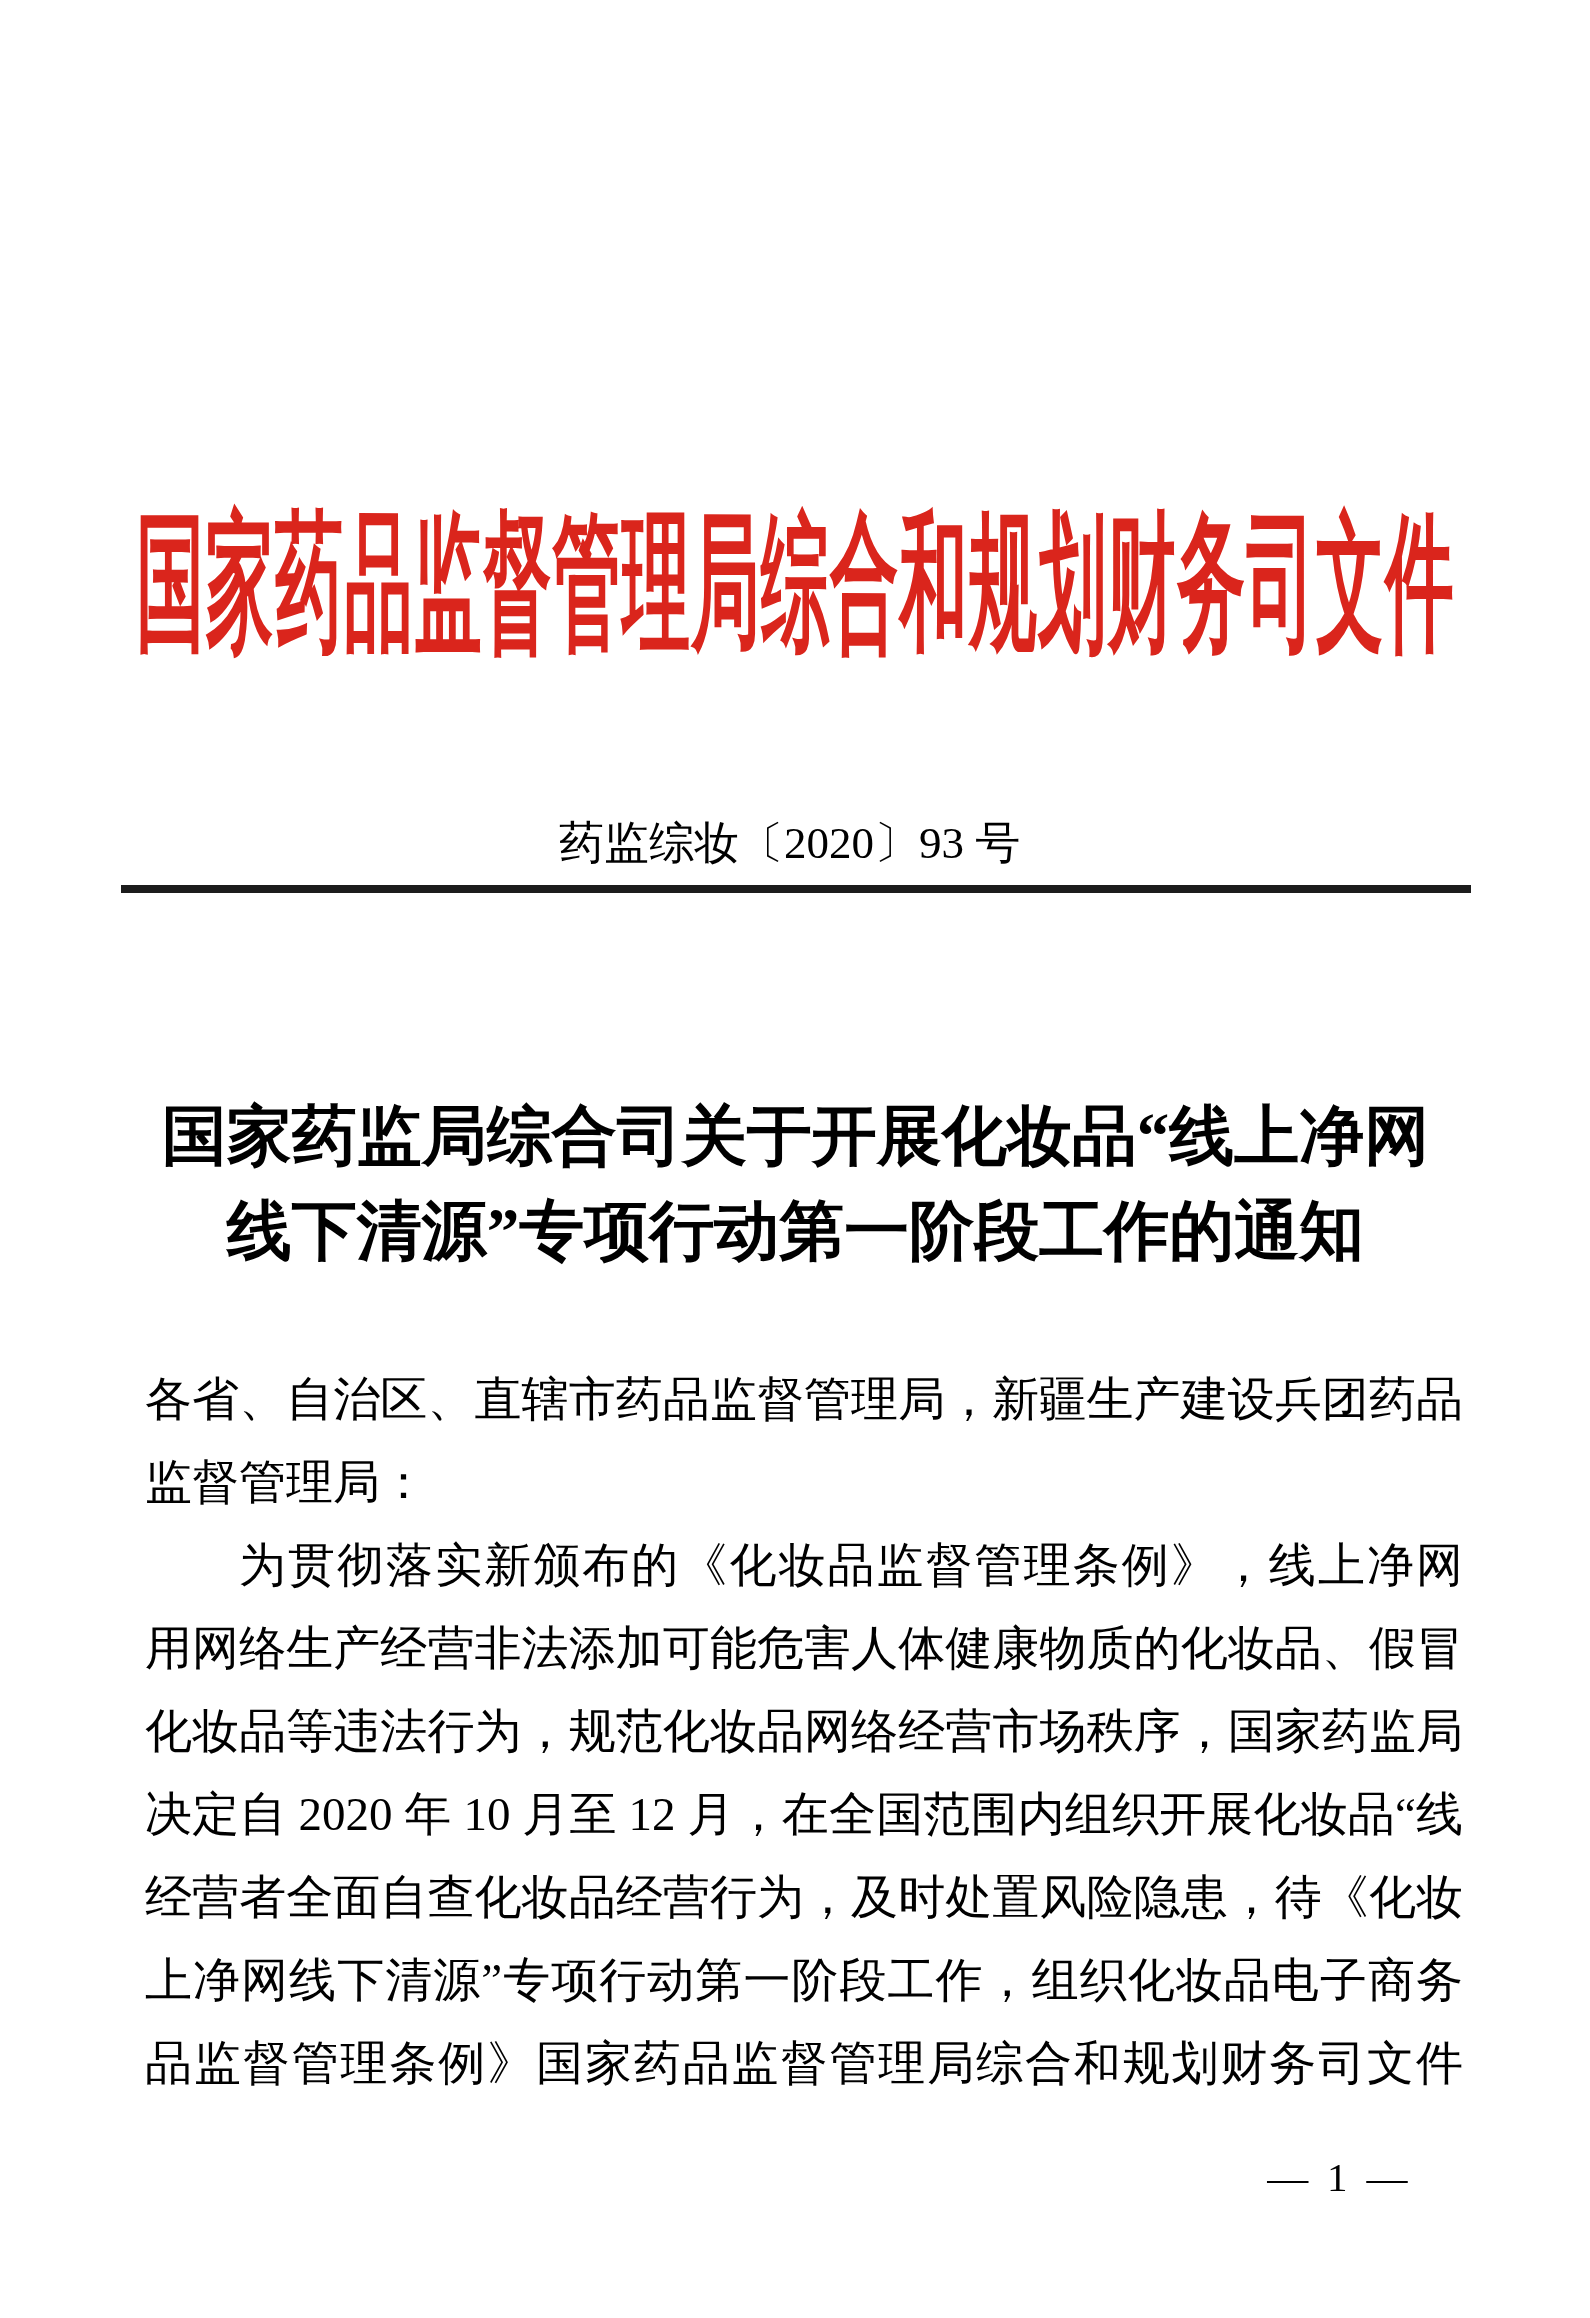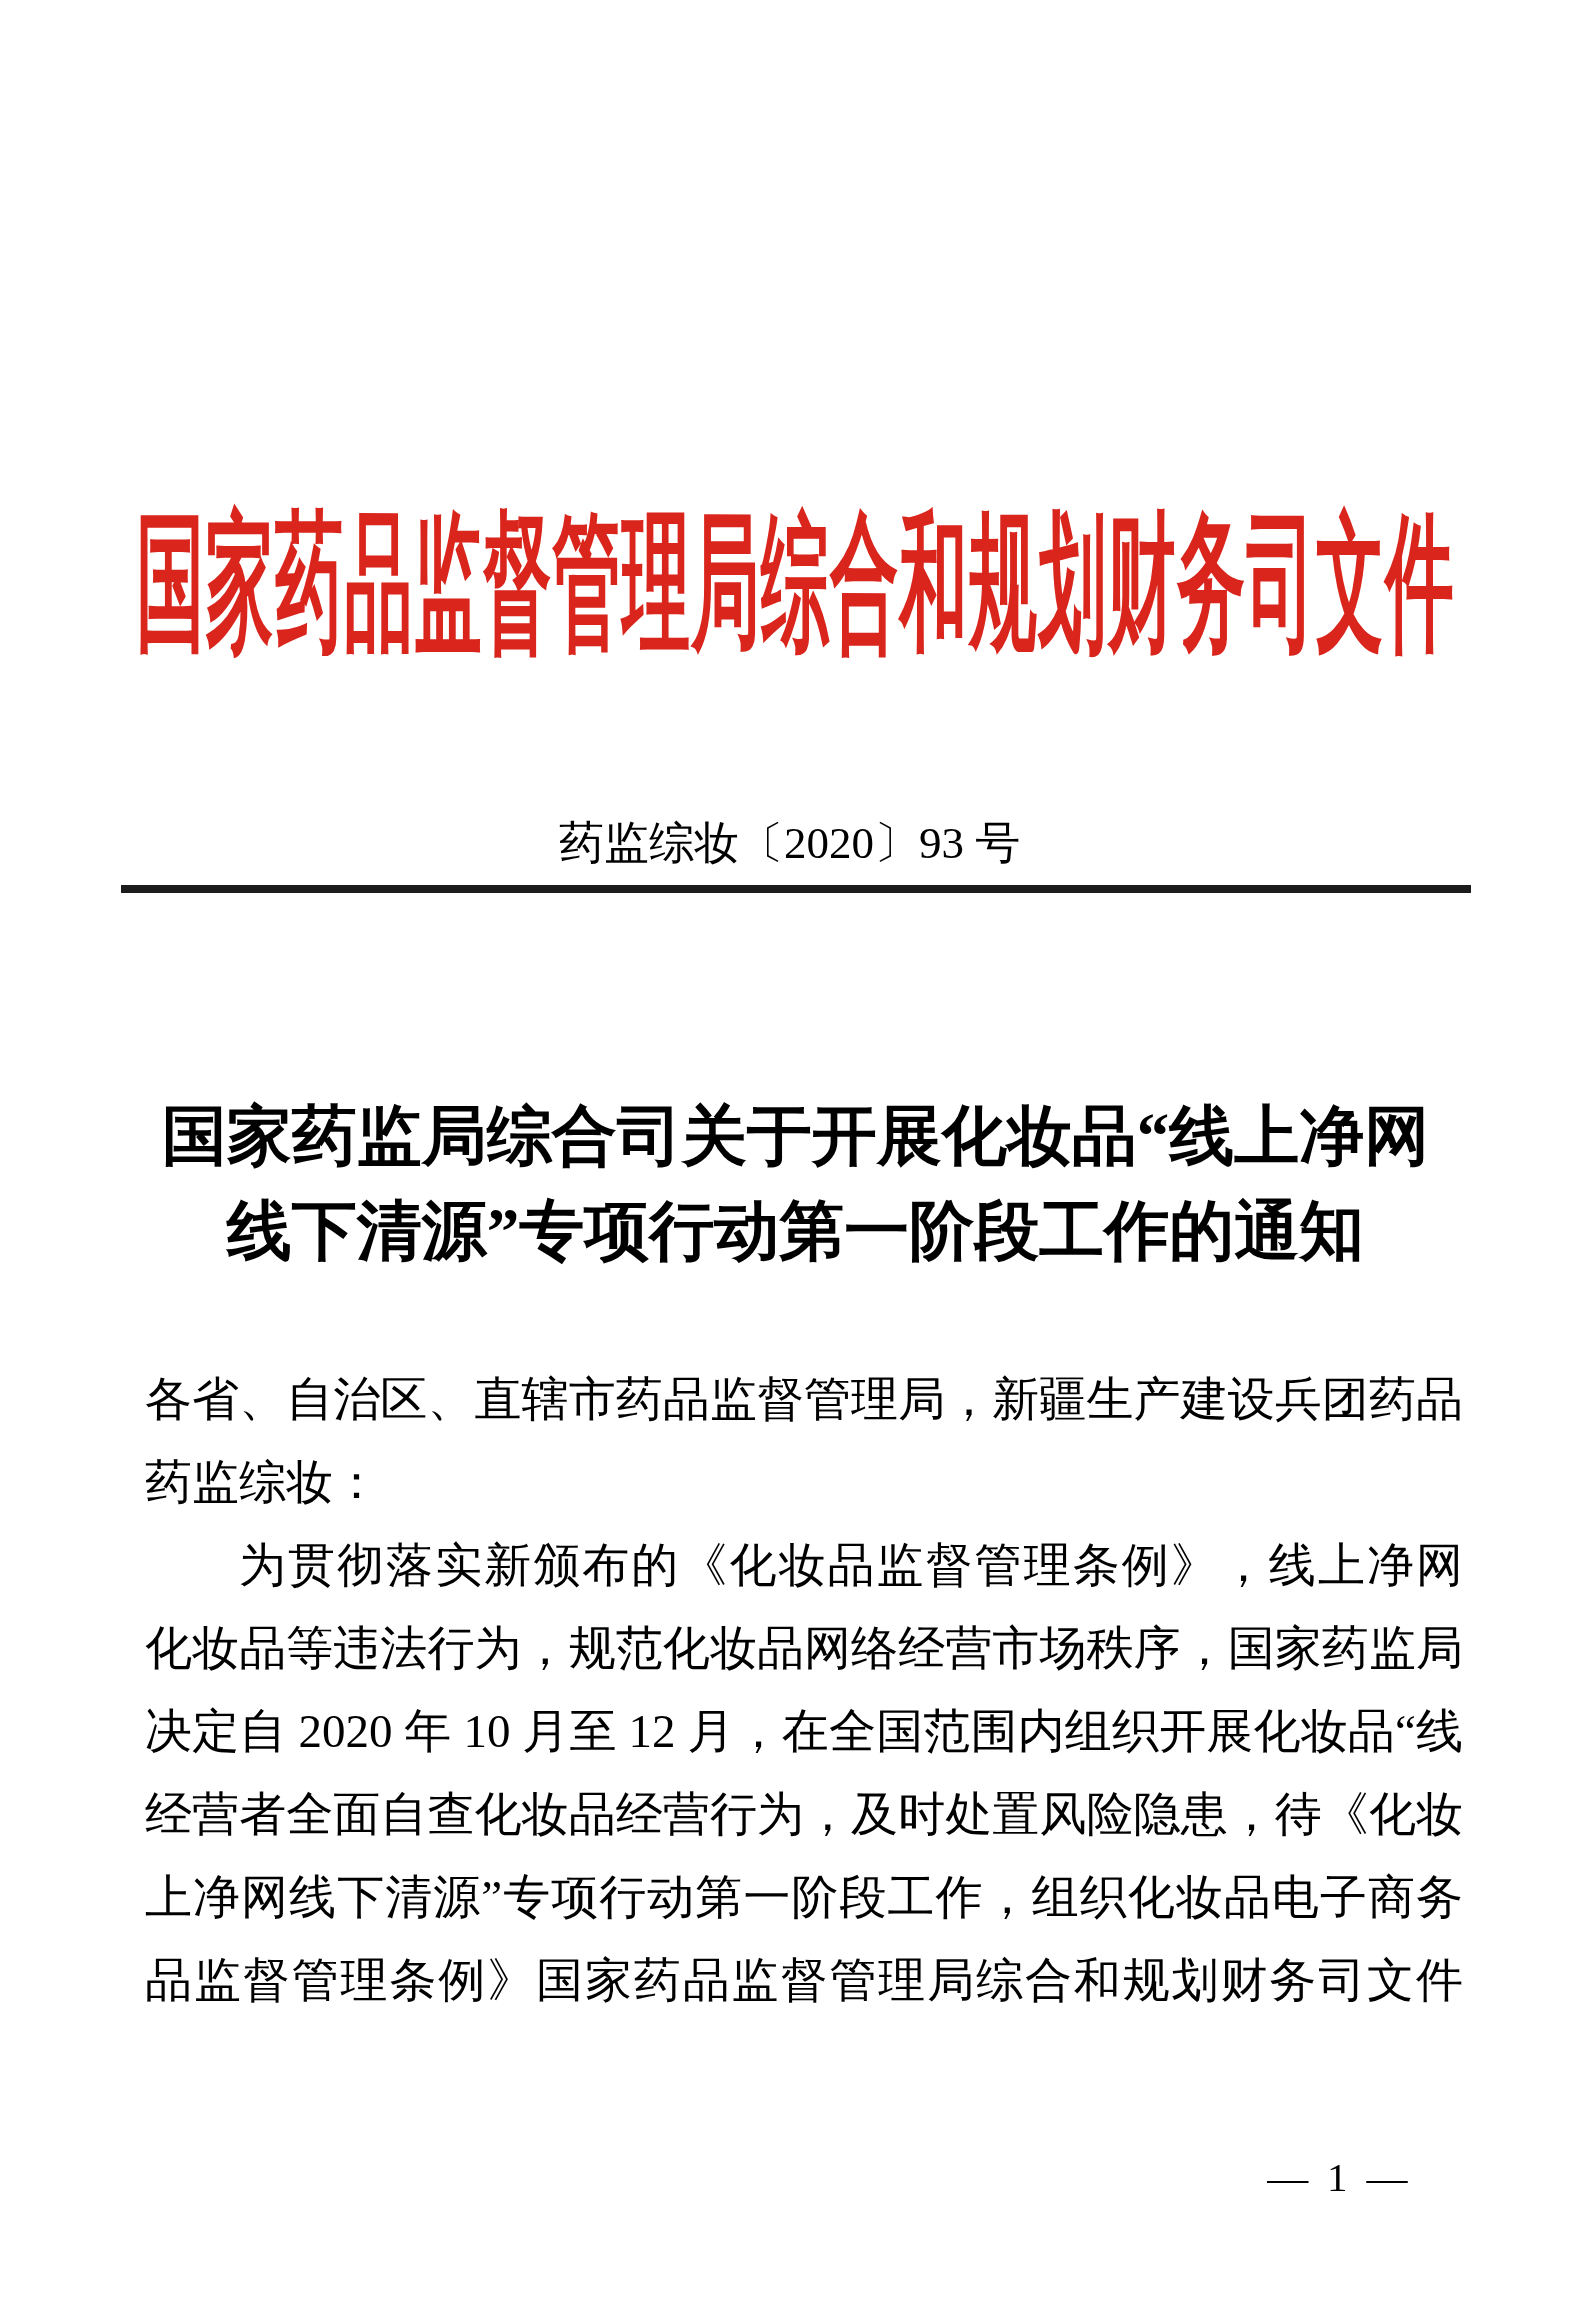--- a/index.html
+++ b/index.html
@@ -111,22 +111,23 @@
 
 <div class="abs rule"></div>
 
 <div class="abs title">
   <div>国家药监局综合司关于开展化妆品“线上净网</div>
   <div>线下清源”专项行动第一阶段工作的通知</div>
 </div>
 
 <div class="abs body-block">
   <div class="line">各省、自治区、直辖市药品监督管理局，新疆生产建设兵团药品</div>
-  <div class="line no-just">药监综妆：</div>
+  <div class="line no-just">监督管理局：</div>
   <div class="line indent-first">为贯彻落实新颁布的《化妆品监督管理条例》，线上净网</div>
+  <div class="line">用网络生产经营非法添加可能危害人体健康物质的化妆品、假冒</div>
   <div class="line">化妆品等违法行为，规范化妆品网络经营市场秩序，国家药监局</div>
   <div class="line">决定自 2020 年 10 月至 12 月，在全国范围内组织开展化妆品“线</div>
   <div class="line">经营者全面自查化妆品经营行为，及时处置风险隐患，待《化妆</div>
   <div class="line">上净网线下清源”专项行动第一阶段工作，组织化妆品电子商务</div>
   <div class="line">品监督管理条例》国家药品监督管理局综合和规划财务司文件</div>
 </div>
 
 <div class="abs page-number">— 1 —</div>
 
 

